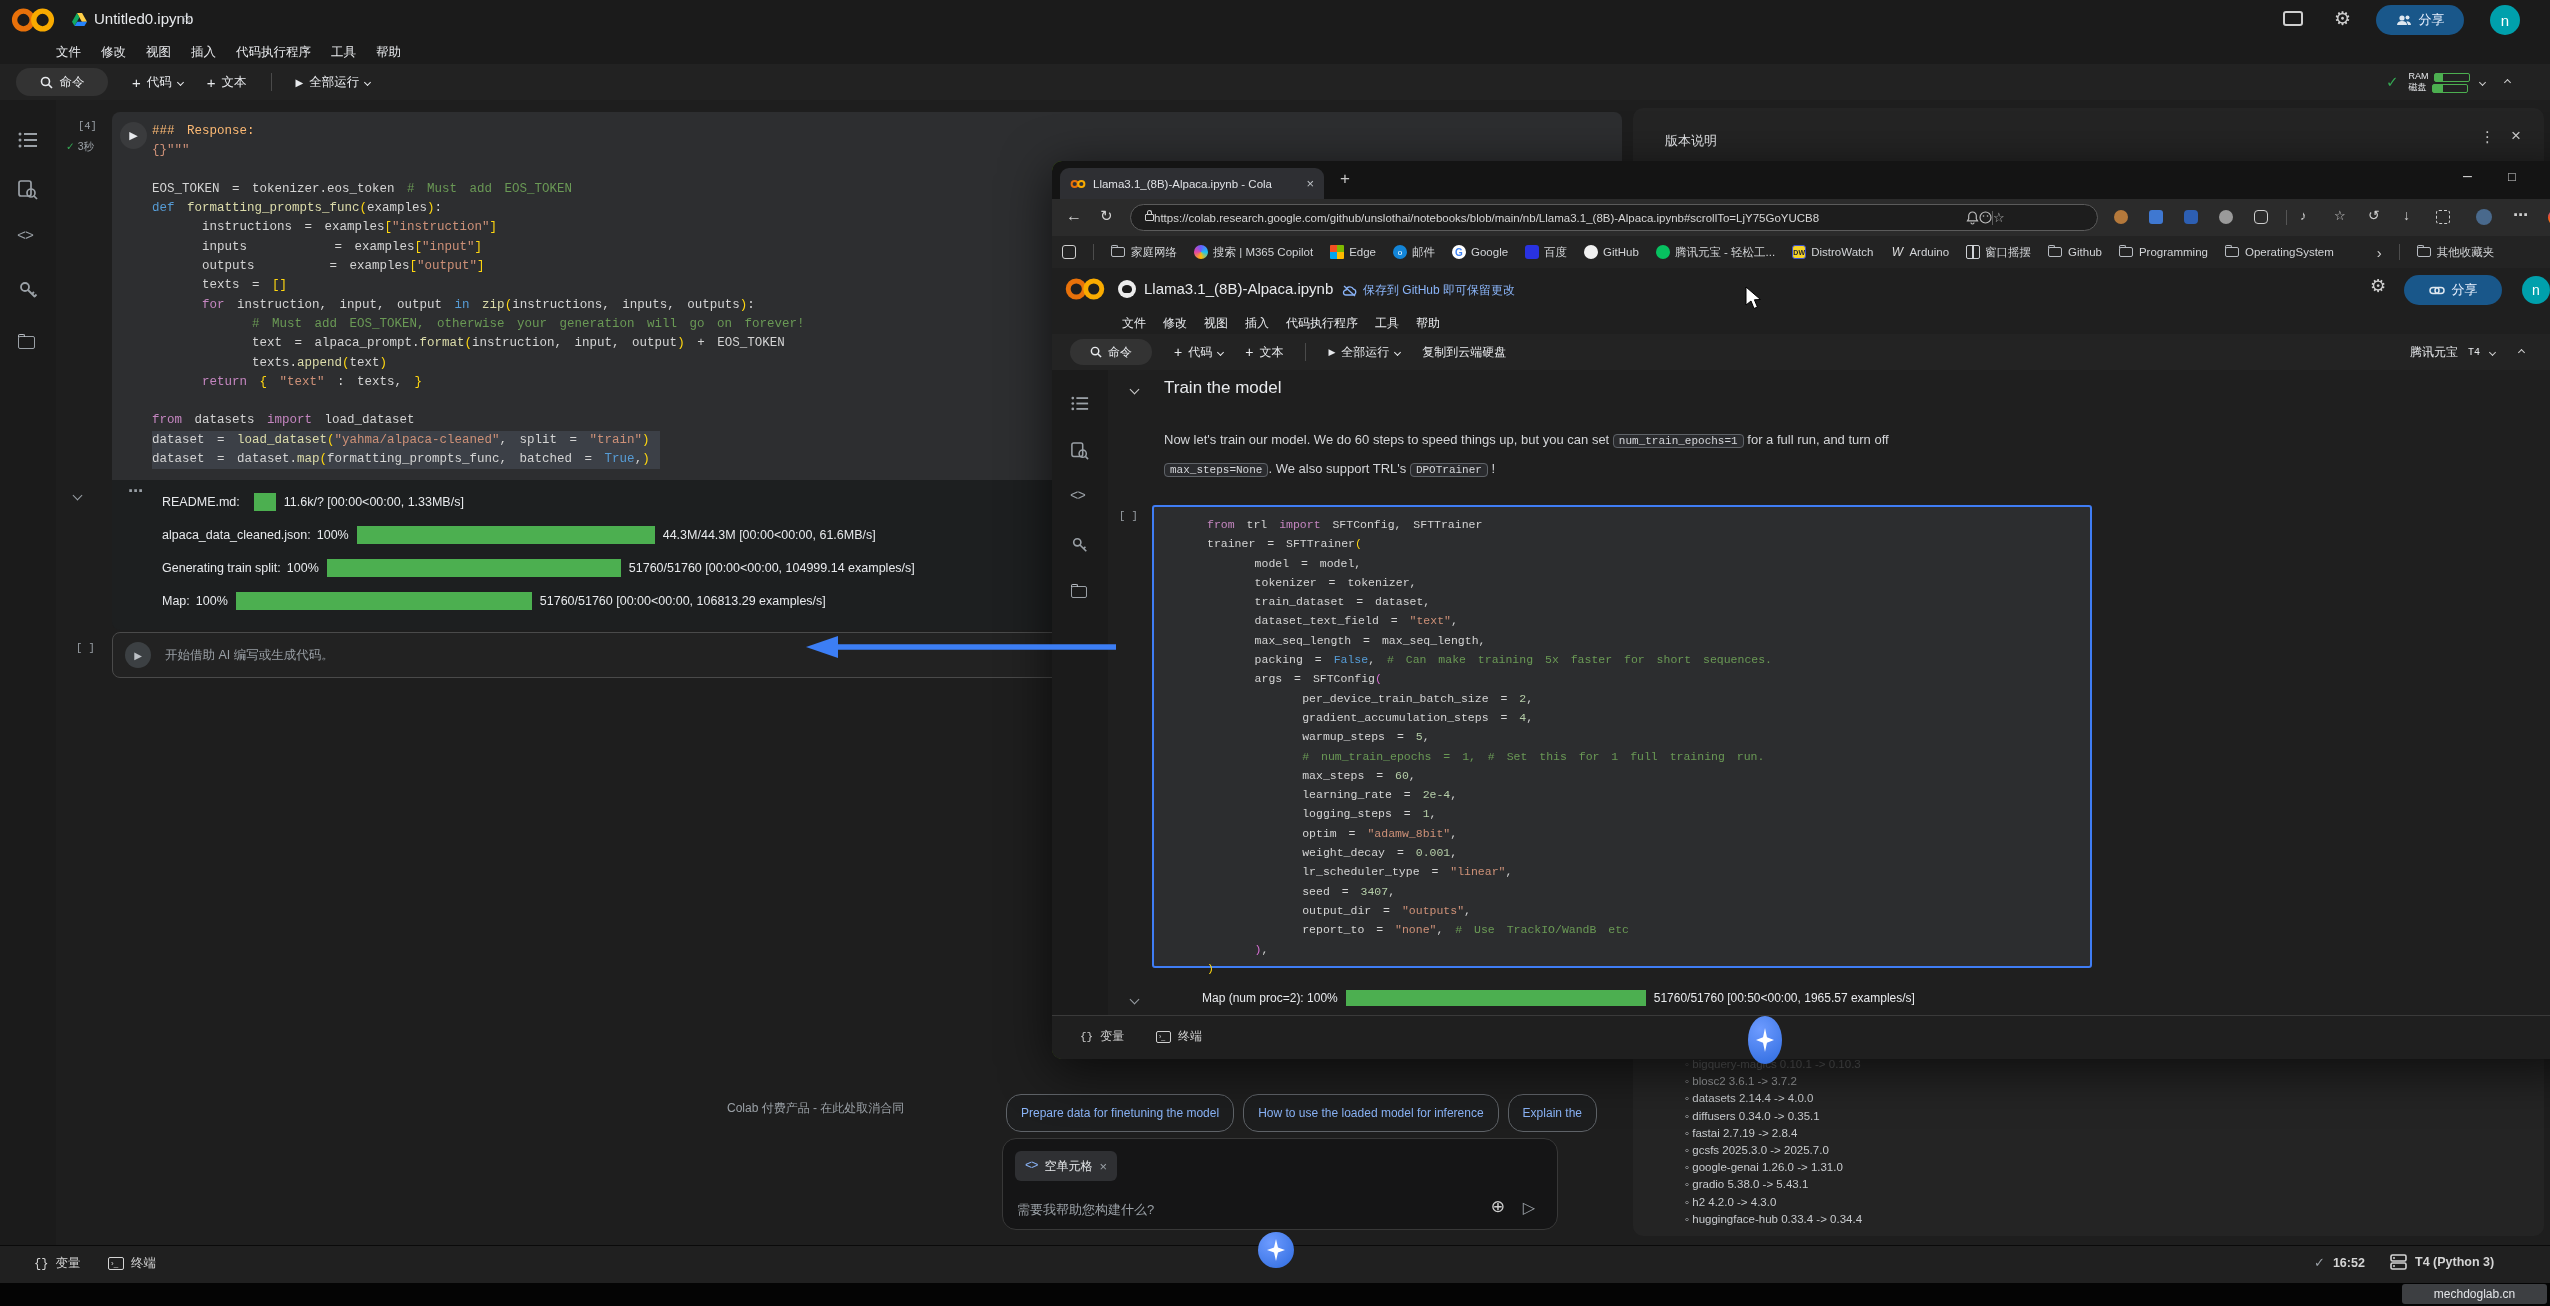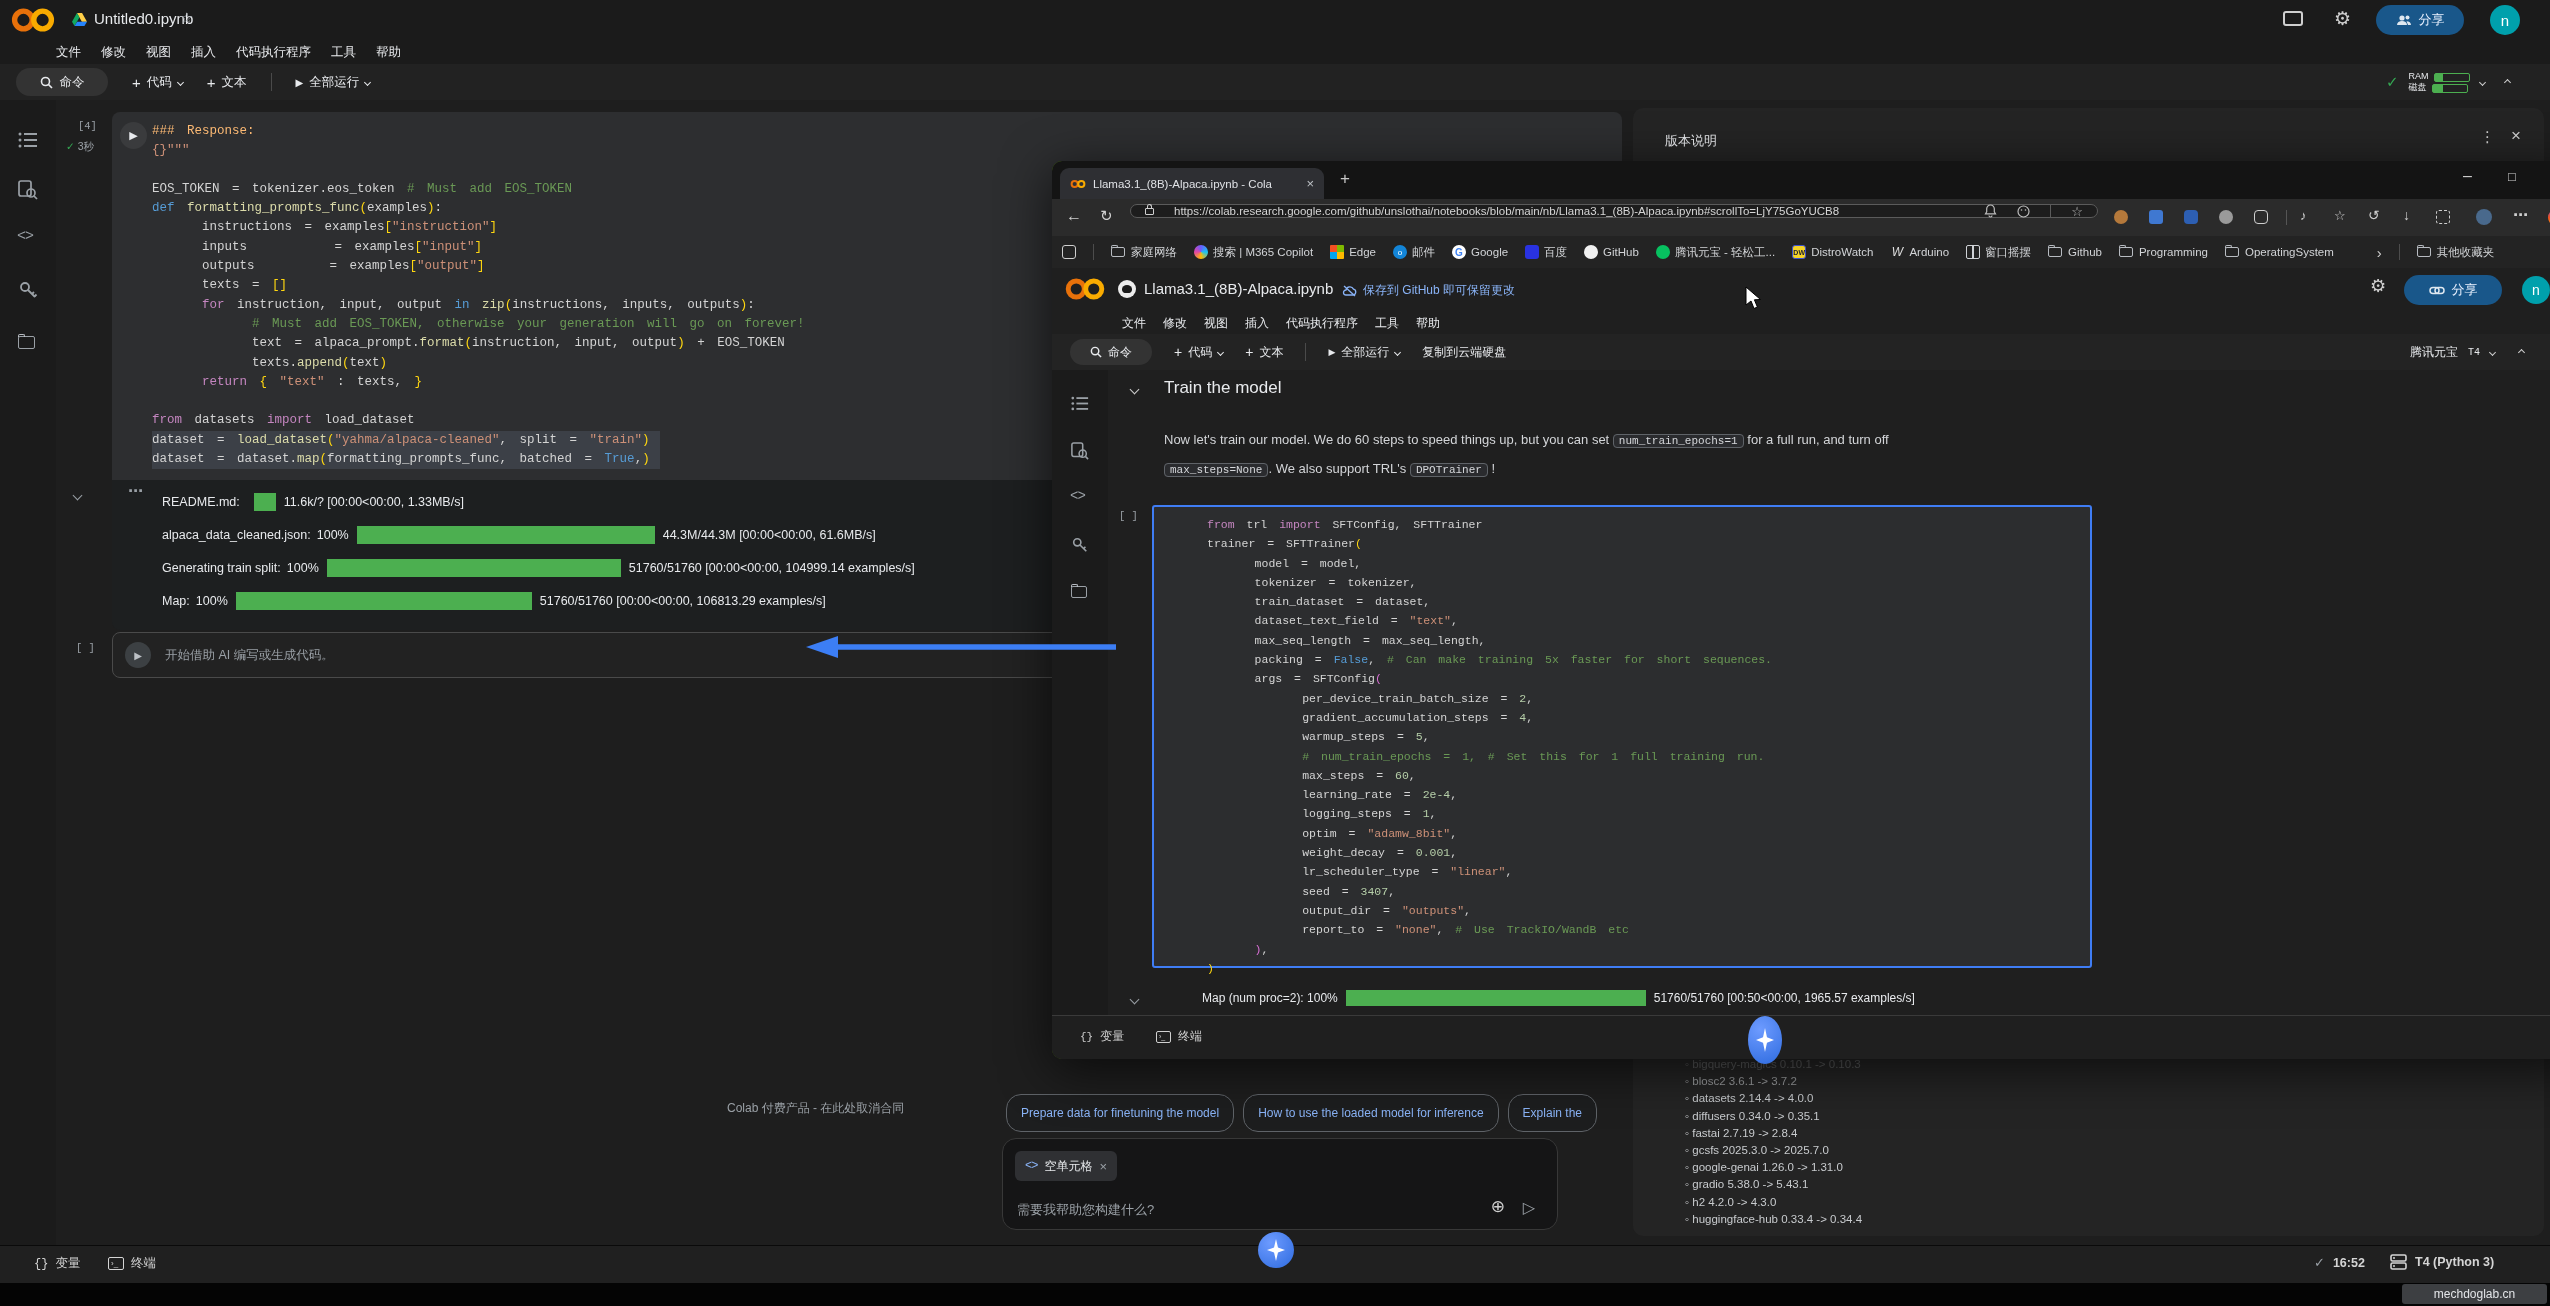--- a/index.html
+++ b/index.html
@@ -278,21 +278,21 @@
       </div>
       <span class="ab" style="left:288px;top:8px;font-size:17px;color:#c8c8c8">+</span>
       <span class="ab" style="left:1411px;top:6px;font-size:16px;color:#d0d0d0">–</span>
       <span class="ab" style="left:1456px;top:8px;font-size:13px;color:#d0d0d0">□</span>
       <span class="ab" style="left:1501px;top:6px;font-size:17px;color:#d0d0d0">×</span>
     </div>
 
     <div class="ab" style="left:0;top:38px;width:1529px;height:37px;background:#2b2b2b">
       <span class="ab" style="left:14px;top:8px;font-size:16px;color:#d0d0d0">←</span>
       <span class="ab" style="left:48px;top:8px;font-size:15px;color:#d0d0d0">↻</span>
-      <div class="ab fx" style="left:78px;top:5px;width:968px;height:14px;background:#1d1d1d;border:1px solid #5b5b5b;border-radius:14px;padding:0 14px;gap:20px">
+      <div class="ab fx" style="left:78px;top:5px;width:968px;height:27px;background:#1d1d1d;border:1px solid #5b5b5b;border-radius:14px;padding:0 14px;gap:0">
         <span style="position:relative;width:9px;height:7px;border:1.4px solid #cfcfcf;border-radius:1px;flex:none">
             <i style="position:absolute;left:1px;top:-5px;width:5px;height:5px;border:1.4px solid #cfcfcf;border-bottom:none;border-radius:3px 3px 0 0"></i>
           </span>
         <span style="font-size:11.5px;color:#d6d6d6;white-space:nowrap;overflow:hidden;width:812px">https://colab.research.google.com/github/unslothai/notebooks/blob/main/nb/Llama3.1_(8B)-Alpaca.ipynb#scrollTo=LjY75GoYUCB8</span>
         <svg able="true" width="13" height="14" viewBox="0 0 13 14" style="flex:none">
             <path d="M6.5 1a3.8 3.8 0 0 0-3.8 3.8v3L1.5 9.8h10L10.3 7.8v-3A3.8 3.8 0 0 0 6.5 1z" fill="none" stroke="#bdbdbd" stroke-width="1.2"></path>
             <path d="M5 11.5a1.5 1.5 0 0 0 3 0" stroke="#bdbdbd" fill="none" stroke-width="1.2"></path>
           </svg>
         <svg width="13" height="13" viewBox="0 0 13 13" style="flex:none">
             <circle cx="6.5" cy="6.5" r="5.5" fill="none" stroke="#bdbdbd" stroke-width="1.2"></circle>

